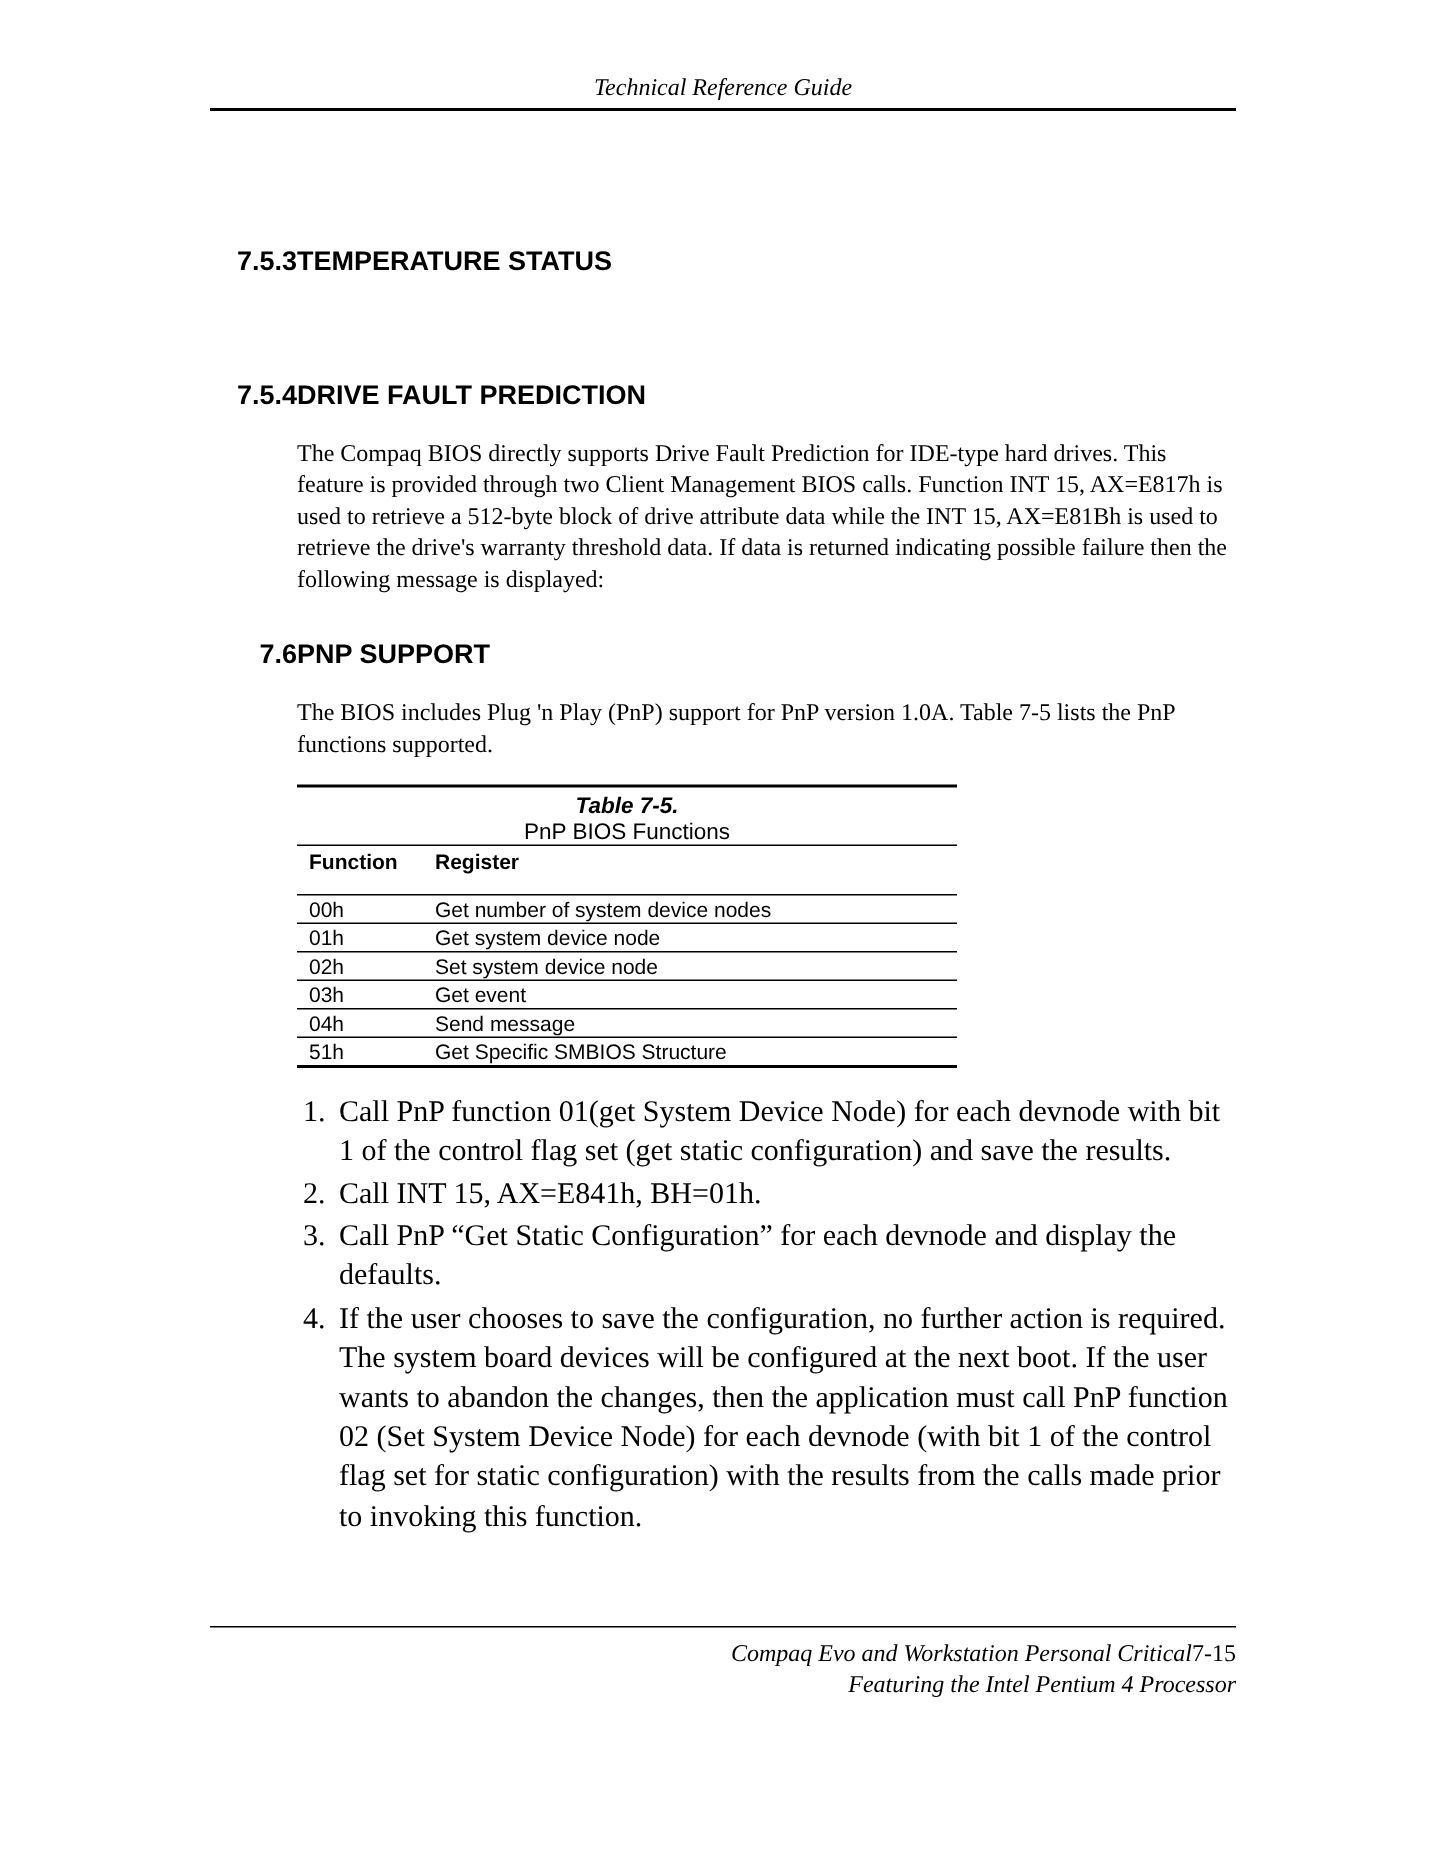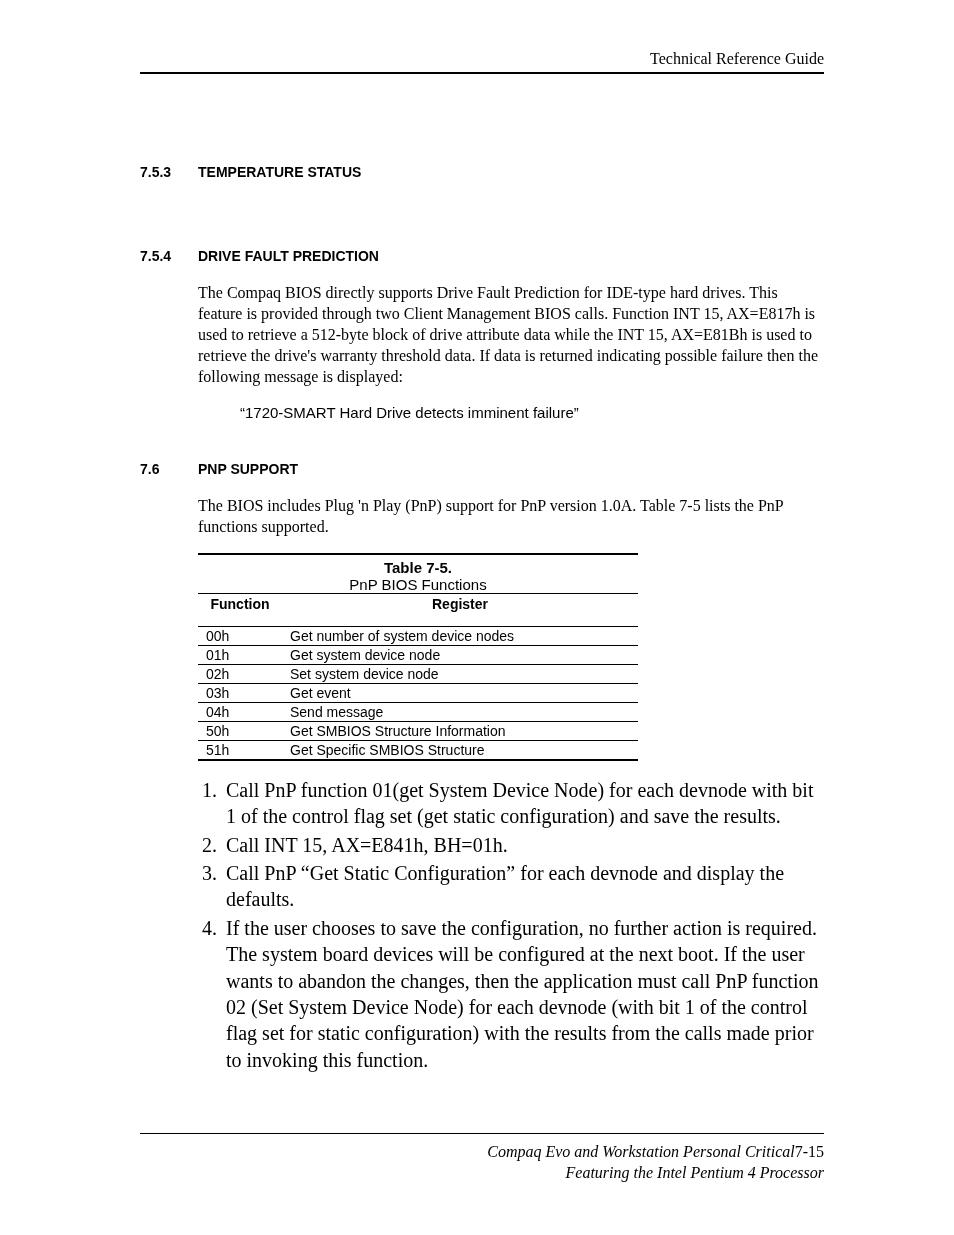--- a/index.html
+++ b/index.html
@@ -7,34 +7,36 @@
     padding: 0;
     background: #fff;
     font-family: "Times New Roman", Times, serif;
     color: #000;
     width: 954px;
   }
   .page {
     padding: 50px 130px 40px 140px;
   }
   .running-head {
-    text-align: right;
+    font-style: italic;
+    text-align: center;
     font-size: 16px;
     padding-bottom: 4px;
   }
   .top-rule {
     border-bottom: 2px solid #000;
     margin-bottom: 90px;
   }
   .section-heading {
     display: flex;
     font-family: Arial, Helvetica, sans-serif;
     font-weight: bold;
-    font-size: 14px;
+    font-size: 18px;
     margin: 28px 0 18px 0;
+    text-align: right;
   }
   .section-heading .num {
     width: 58px;
     flex: 0 0 58px;
   }
   .body-text {
     font-size: 16px;
     line-height: 1.32;
     margin: 0 0 16px 58px;
   }
@@ -48,29 +50,29 @@
     margin: 4px 0 16px 58px;
     width: 440px;
   }
   .table-wrap .top-border { border-top: 2px solid #000; }
   .table-caption {
     text-align: center;
     font-family: Arial, Helvetica, sans-serif;
     font-size: 15px;
     padding-top: 4px;
   }
-  .table-caption .tbl-num { font-weight: bold; }
+  .table-caption .tbl-num { font-weight: bold; font-style: italic; }
   table {
     width: 100%;
     border-collapse: collapse;
     font-family: Arial, Helvetica, sans-serif;
     font-size: 14px;
   }
   thead th {
-    text-align: center;
+    text-align: left;
     font-weight: bold;
     border-top: 1px solid #000;
     border-bottom: 1px solid #000;
     padding: 2px 8px 14px 8px;
   }
   tbody td {
     border-bottom: 1px solid #000;
     padding: 1px 8px;
     vertical-align: top;
   }
@@ -109,21 +111,20 @@
     <span>TEMPERATURE STATUS</span>
   </div>
 
   <div class="gap-large"></div>
 
   <div class="section-heading">
     <span class="num">7.5.4</span>
     <span>DRIVE FAULT PREDICTION</span>
   </div>
   <p class="body-text">The Compaq BIOS directly supports Drive Fault Prediction for IDE-type hard drives. This feature is provided through two Client Management BIOS calls. Function INT 15, AX=E817h is used to retrieve a 512-byte block of drive attribute data while the INT 15, AX=E81Bh is used to retrieve the drive's warranty threshold data.  If data is returned indicating possible failure then the following message is displayed:</p>
-  <div class="quote-text">“1720-SMART Hard Drive detects imminent failure”</div>
 
   <div class="section-heading">
     <span class="num">7.6</span>
     <span>PNP SUPPORT</span>
   </div>
   <p class="body-text">The BIOS includes Plug 'n Play (PnP) support for PnP version 1.0A. Table 7-5 lists the PnP functions supported.</p>
 
   <div class="table-wrap">
     <div class="top-border"></div>
     <div class="table-caption">
@@ -152,24 +153,20 @@
           </tr>
           <tr>
             <td>03h</td>
             <td>Get event</td>
           </tr>
           <tr>
             <td>04h</td>
             <td>Send message</td>
           </tr>
           <tr>
-            <td>50h</td>
-            <td>Get SMBIOS Structure Information</td>
-          </tr>
-          <tr>
             <td>51h</td>
             <td>Get Specific SMBIOS Structure</td>
           </tr>
         </tbody>
     </table>
   </div>
 
 
   <ol class="steps" id="steps-list">
       <li>Call PnP function 01(get System Device Node) for each devnode with bit 1 of the control flag set (get static configuration) and save the results.</li>

